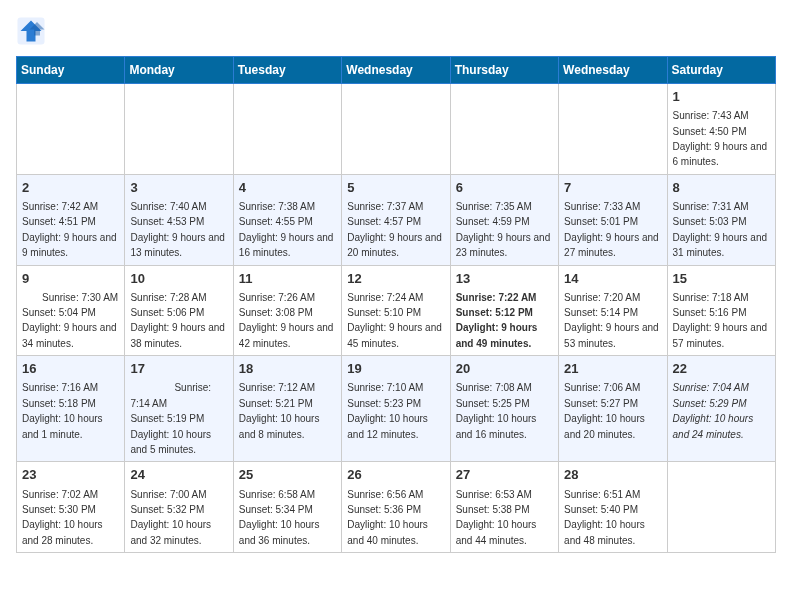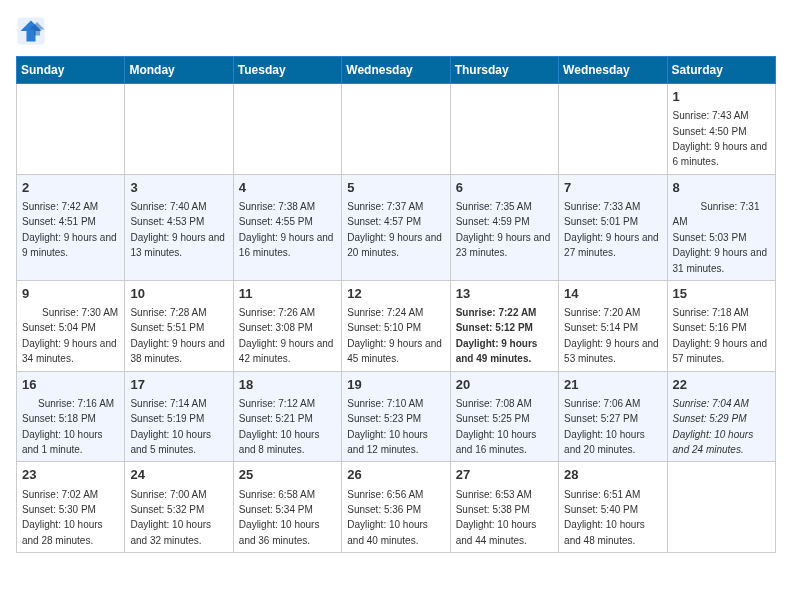--- a/index.html
+++ b/index.html
@@ -146,52 +146,52 @@
 Daylight: 9 hours and 16 minutes.</span></td>
         <td><span class="day-num">5</span><span class="day-info" style="white-space: pre-wrap;">Sunrise: 7:37 AM
 Sunset: 4:57 PM
 Daylight: 9 hours and 20 minutes.</span></td>
         <td><span class="day-num">6</span><span class="day-info" style="white-space: pre-wrap;">Sunrise: 7:35 AM
 Sunset: 4:59 PM
 Daylight: 9 hours and 23 minutes.</span></td>
         <td><span class="day-num">7</span><span class="day-info" style="white-space: pre-wrap; text-align: right;">Sunrise: 7:33 AM
 Sunset: 5:01 PM
 Daylight: 9 hours and 27 minutes.</span></td>
-        <td><span class="day-num">8</span><span class="day-info" style="white-space: pre-wrap; margin-left: 28px;">Sunrise: 7:31 AM
+        <td><span class="day-num">8</span><span class="day-info" style="white-space: pre-wrap;">Sunrise: 7:31 AM
 Sunset: 5:03 PM
 Daylight: 9 hours and 31 minutes.</span></td>
       </tr>
       <tr class="normal-row">
         <td><span class="day-num">9</span><span class="day-info" style="white-space: pre-wrap; margin-left: 20px;">Sunrise: 7:30 AM
 Sunset: 5:04 PM
 Daylight: 9 hours and 34 minutes.</span></td>
         <td><span class="day-num">10</span><span class="day-info" style="white-space: pre-wrap;">Sunrise: 7:28 AM
-Sunset: 5:51 PM
+Sunset: 5:06 PM
 Daylight: 9 hours and 38 minutes.</span></td>
         <td><span class="day-num">11</span><span class="day-info" style="white-space: pre-wrap;">Sunrise: 7:26 AM
 Sunset: 3:08 PM
 Daylight: 9 hours and 42 minutes.</span></td>
         <td><span class="day-num">12</span><span class="day-info" style="white-space: pre-wrap;">Sunrise: 7:24 AM
 Sunset: 5:10 PM
 Daylight: 9 hours and 45 minutes.</span></td>
         <td><span class="day-num">13</span><span class="day-info" style="white-space: pre-wrap; font-weight: bold;">Sunrise: 7:22 AM
 Sunset: 5:12 PM
 Daylight: 9 hours and 49 minutes.</span></td>
         <td><span class="day-num">14</span><span class="day-info" style="white-space: pre-wrap;">Sunrise: 7:20 AM
 Sunset: 5:14 PM
 Daylight: 9 hours and 53 minutes.</span></td>
         <td><span class="day-num">15</span><span class="day-info" style="white-space: pre-wrap; text-align: center;">Sunrise: 7:18 AM
 Sunset: 5:16 PM
 Daylight: 9 hours and 57 minutes.</span></td>
       </tr>
       <tr class="alt-row">
-        <td><span class="day-num">16</span><span class="day-info" style="white-space: pre-wrap; margin-left: 16px;">Sunrise: 7:16 AM
+        <td><span class="day-num">16</span><span class="day-info" style="white-space: pre-wrap;">Sunrise: 7:16 AM
 Sunset: 5:18 PM
 Daylight: 10 hours and 1 minute.</span></td>
-        <td><span class="day-num">17</span><span class="day-info" style="white-space: pre-wrap;">Sunrise: 7:14 AM
+        <td><span class="day-num">17</span><span class="day-info" style="white-space: pre-wrap; margin-left: 44px;">Sunrise: 7:14 AM
 Sunset: 5:19 PM
 Daylight: 10 hours and 5 minutes.</span></td>
         <td><span class="day-num">18</span><span class="day-info" style="white-space: pre-wrap;">Sunrise: 7:12 AM
 Sunset: 5:21 PM
 Daylight: 10 hours and 8 minutes.</span></td>
         <td><span class="day-num">19</span><span class="day-info" style="white-space: pre-wrap;">Sunrise: 7:10 AM
 Sunset: 5:23 PM
 Daylight: 10 hours and 12 minutes.</span></td>
         <td><span class="day-num">20</span><span class="day-info" style="white-space: pre-wrap;">Sunrise: 7:08 AM
 Sunset: 5:25 PM

